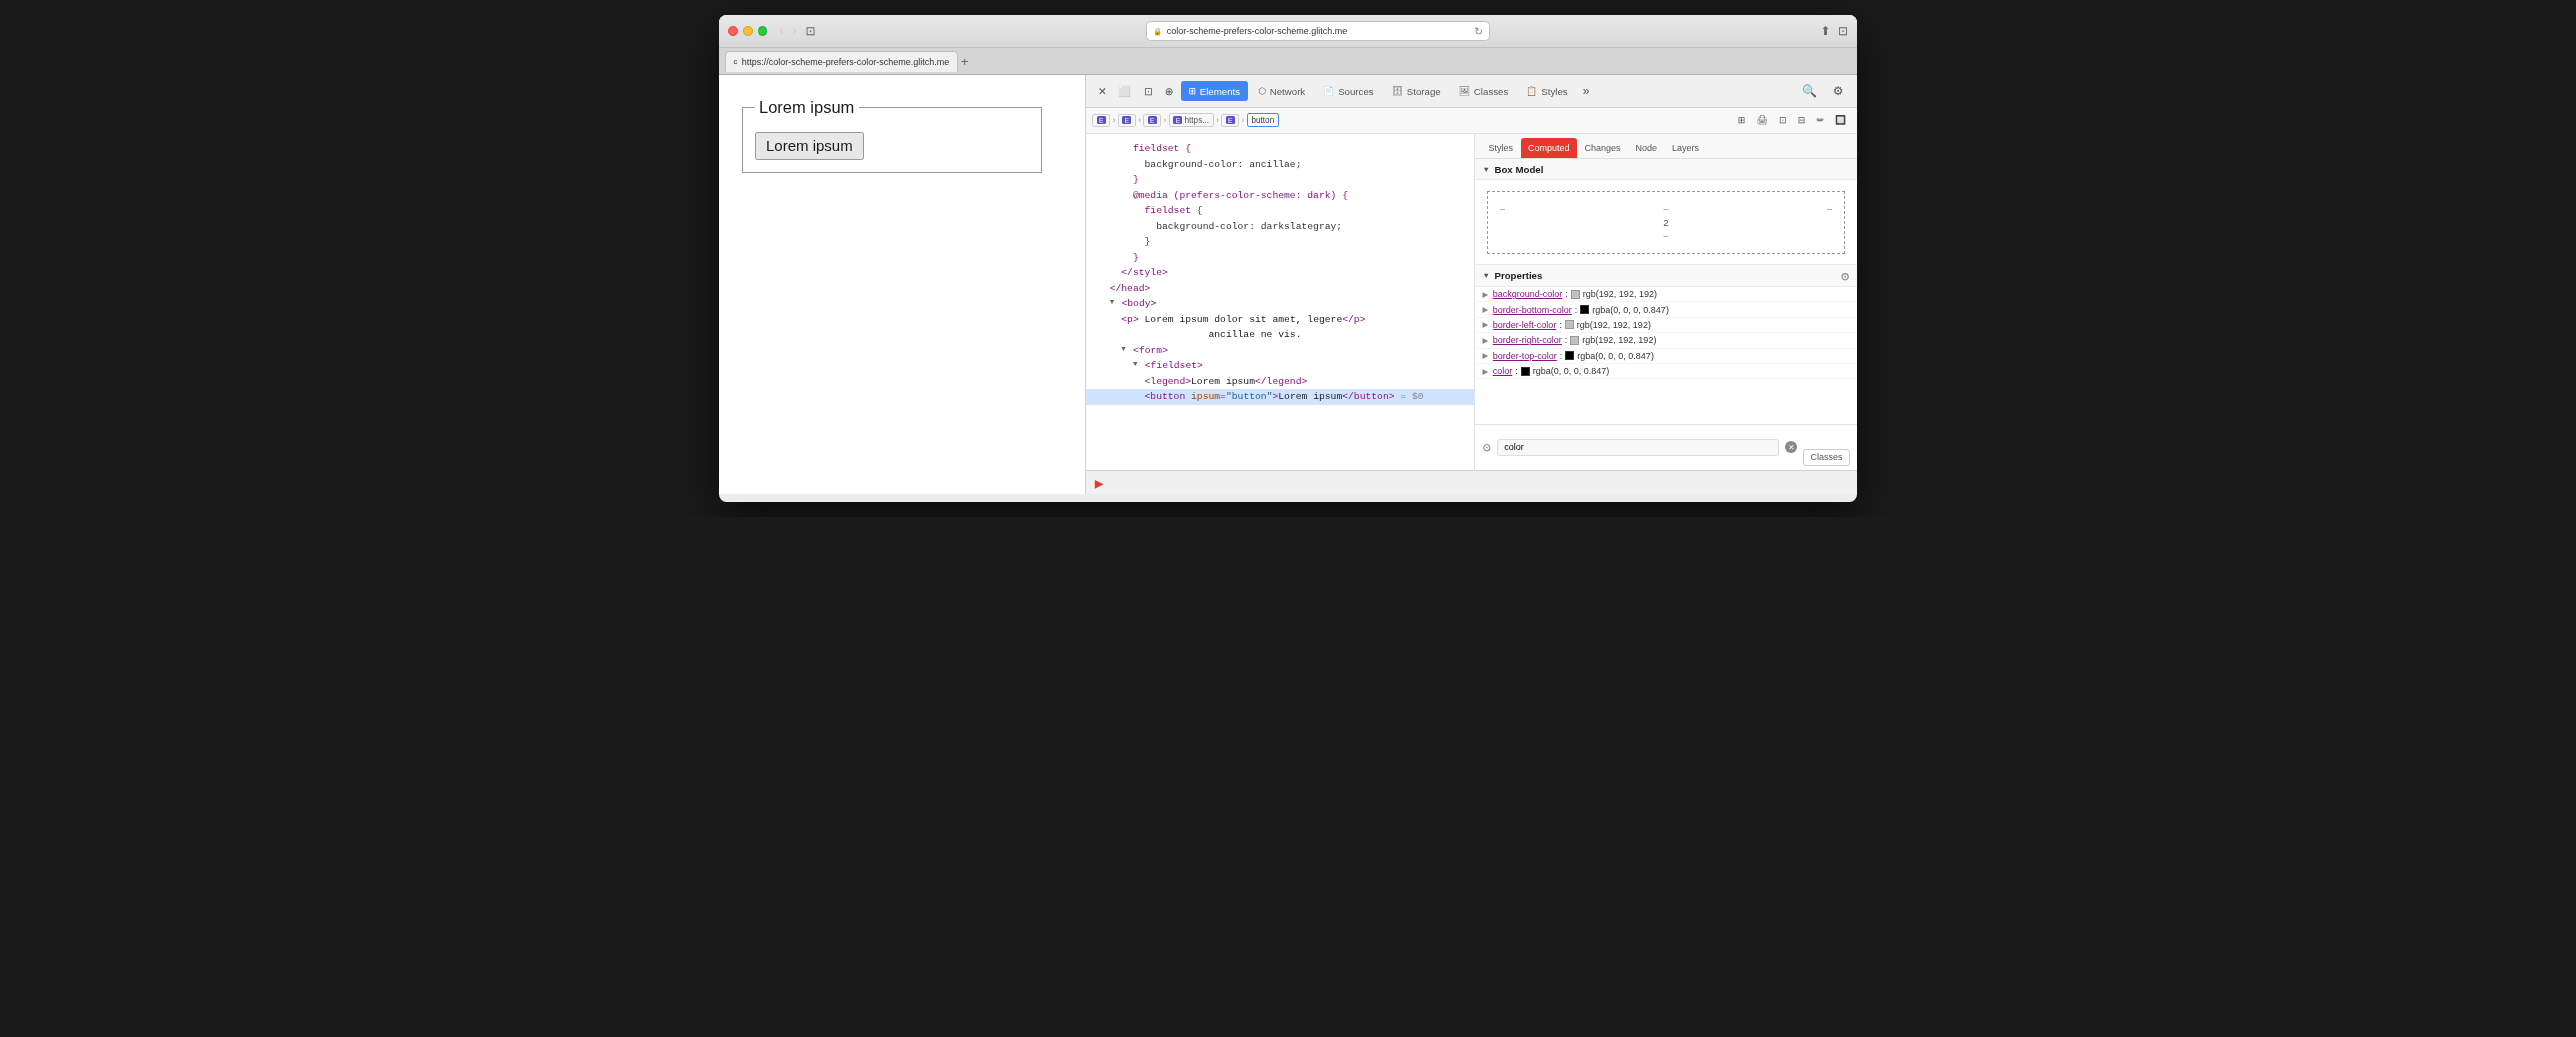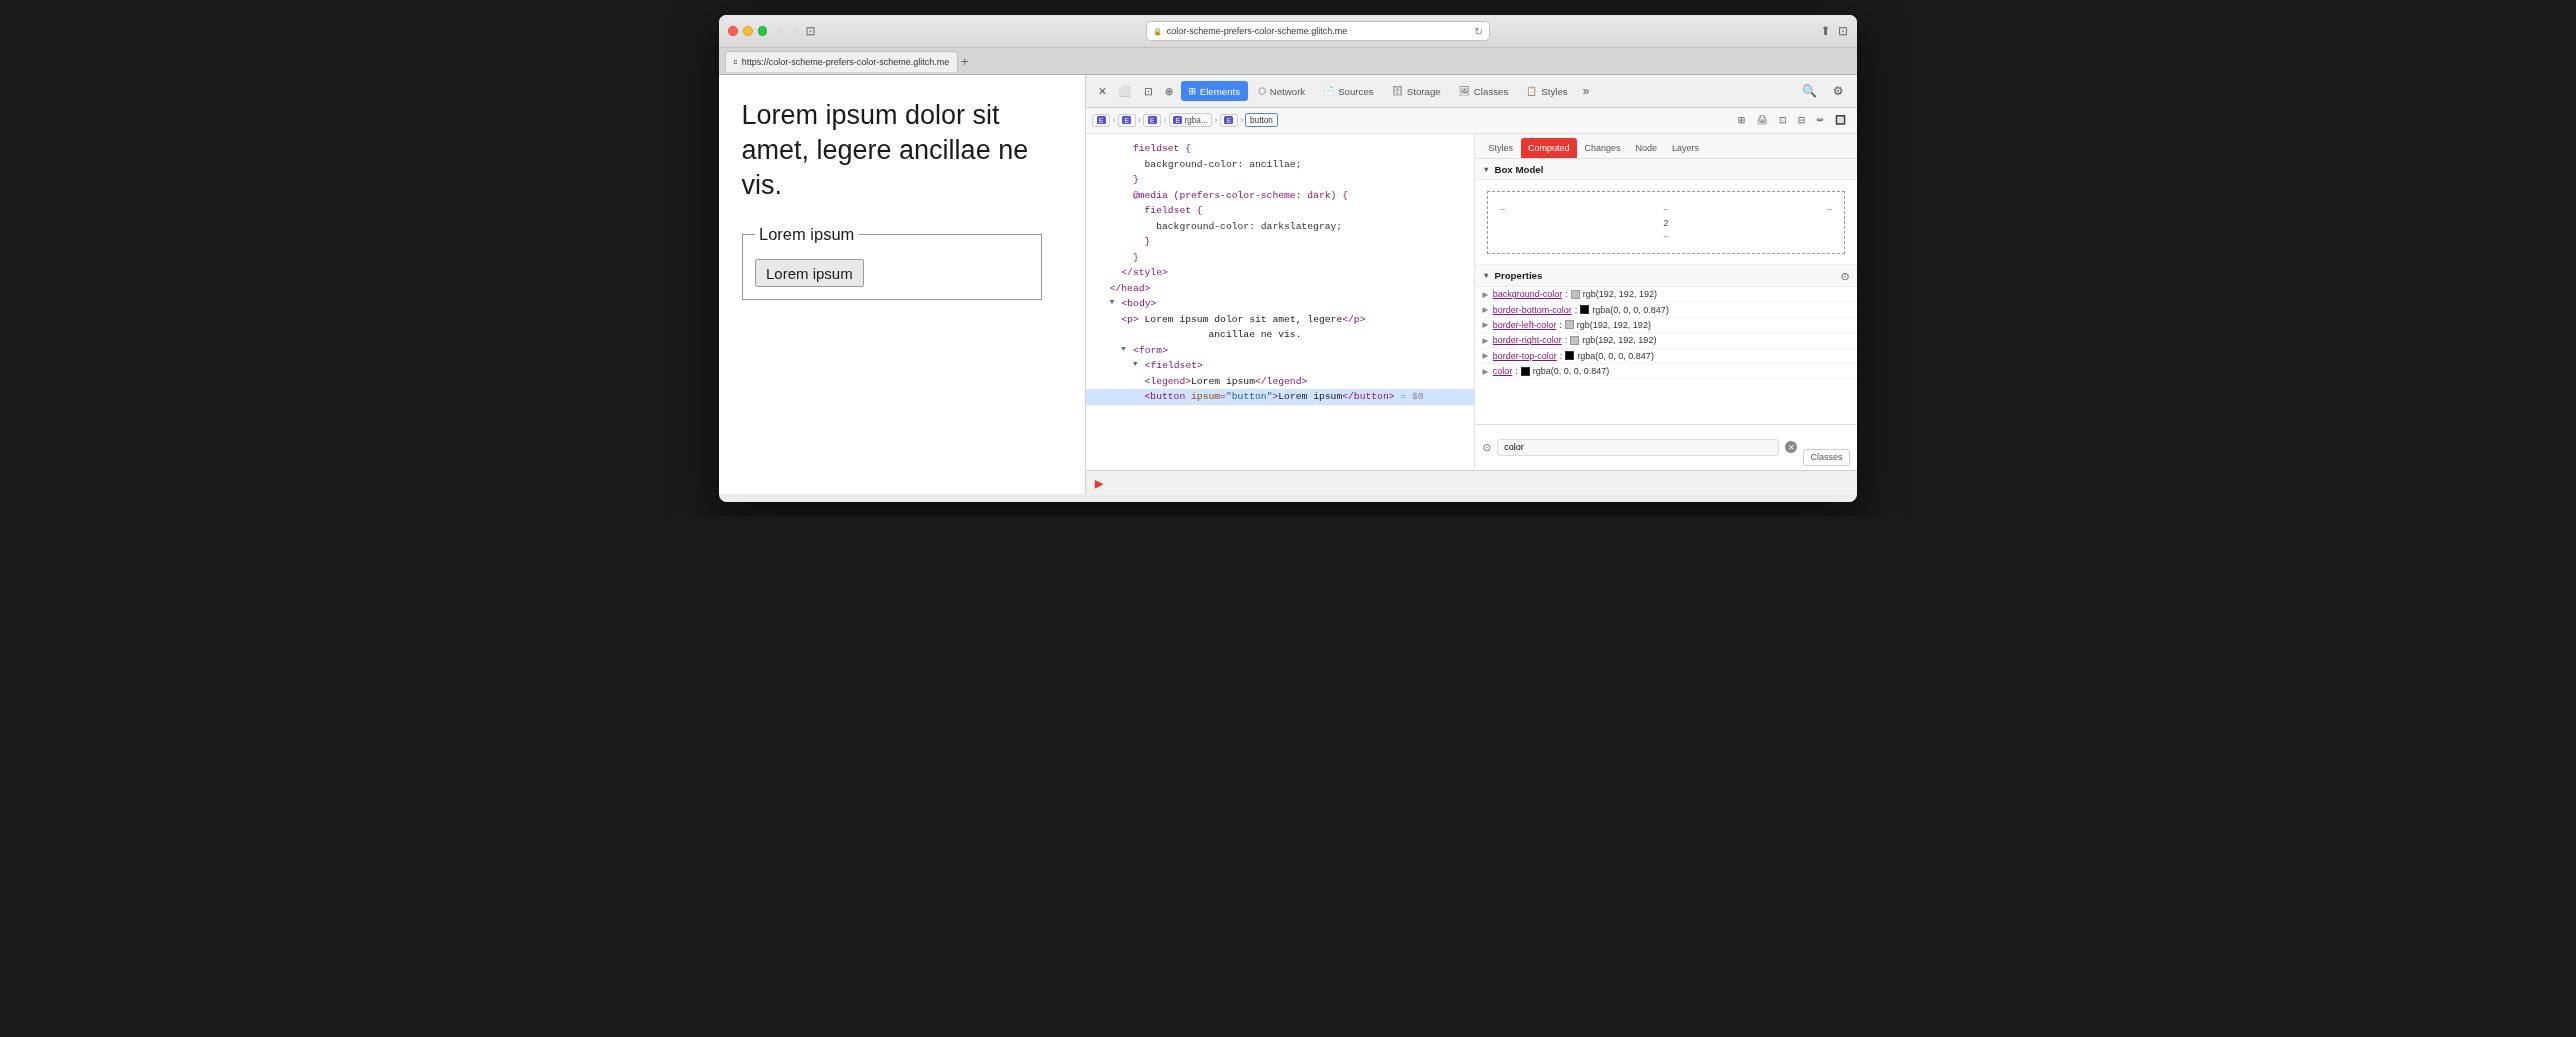--- a/index.html
+++ b/index.html
@@ -527,21 +527,20 @@
     <div class="browser-tab">
       <span class="tab-favicon">c</span>
       <span>https://color-scheme-prefers-color-scheme.glitch.me</span>
     </div>
     <button class="new-tab-btn">+</button>
   </div>
 
   <div class="browser-content">
 
     <div class="webpage-area">
-      <p class="webpage-text-large">Lorem ipsum dolor sit amet, legere ancillae ne vis.</p>
       <fieldset class="fieldset-demo">
         <legend class="fieldset-legend">Lorem ipsum</legend>
         <button class="fieldset-button">Lorem ipsum</button>
       </fieldset>
     </div>
 
     <div class="devtools">
 
       <div class="devtools-toolbar">
         <button class="dt-tool-btn">✕</button>
@@ -588,21 +587,21 @@
         <div class="breadcrumb-item">
           <span class="elem-icon">E</span>
         </div>
         <span class="breadcrumb-arrow">›</span>
         <div class="breadcrumb-item">
           <span class="elem-icon">E</span>
         </div>
         <span class="breadcrumb-arrow">›</span>
         <div class="breadcrumb-item">
           <span class="elem-icon">E</span>
-          <span>rgba...</span>
+          <span>https...</span>
         </div>
         <span class="breadcrumb-arrow">›</span>
         <div class="breadcrumb-item">
           <span class="elem-icon">E</span>
         </div>
         <span class="breadcrumb-arrow">›</span>
         <div class="breadcrumb-item active">
           <span>button</span>
         </div>
         <div style="flex:1"></div>

